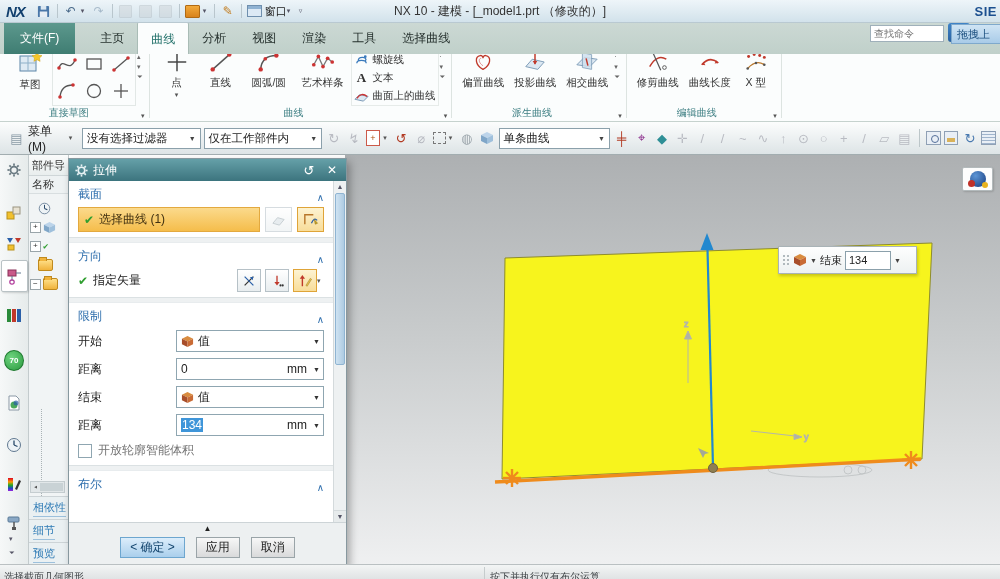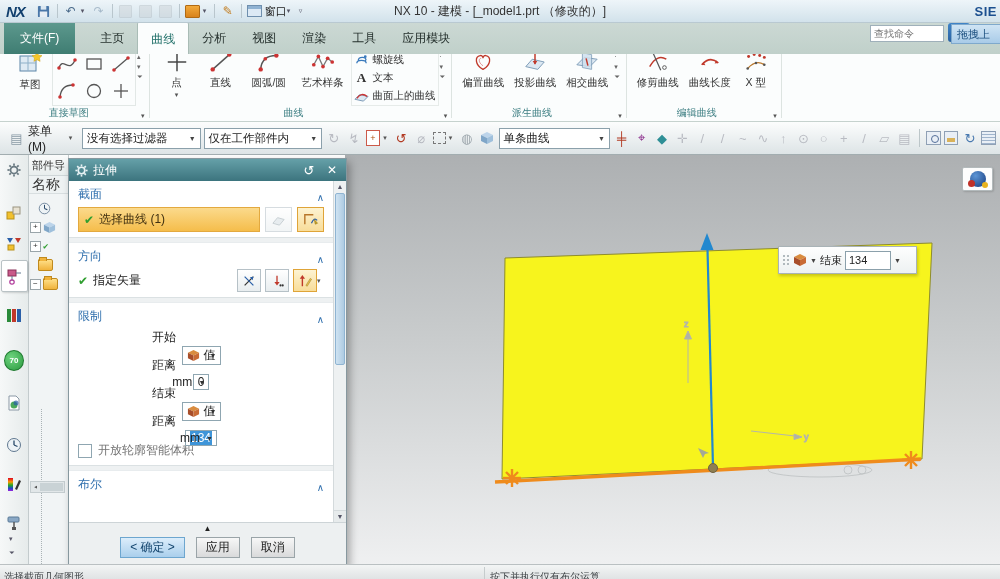--- a/index.html
+++ b/index.html
@@ -86,21 +86,21 @@
   .sico.active{left:1px;width:25px;height:30px;background:#fff;border:1px solid #b9c2c5;border-radius:2px;box-shadow:1px 1px 2px rgba(0,0,0,.15);}
   .badge70{width:19px;height:19px;border-radius:50%;background:radial-gradient(circle at 35% 35%,#6fd47f,#2a9a3e);
     color:#fff;font-size:8px;font-weight:bold;display:flex;align-items:center;justify-content:center;border:1px solid #1d7a2e;}
   .caret-strip{position:absolute;left:9px;font-size:7px;color:#556;}
 
   
   .navpanel{position:absolute;left:28px;top:155px;width:40px;bottom:14px;background:#f1f4f5;border-right:1px solid #c3cbcd;
     overflow:hidden;z-index:19;font-family:Liberation Mono, monospace;}
   .nav-head{height:20px;background:linear-gradient(#fafbfb,#e9eeee);border-bottom:1px solid #cfd6d8;
     font-size:11px;color:#333;display:flex;align-items:center;padding-left:4px;white-space:nowrap;}
-  .nav-col{height:17px;border-bottom:1px solid #d8dee0;font-size:14px;color:#333;display:flex;align-items:center;padding-left:4px;background:#eef2f3;}
+  .nav-col{height:17px;border-bottom:1px solid #d8dee0;font-size:11px;color:#333;display:flex;align-items:center;padding-left:4px;background:#eef2f3;}
   .tree{position:relative;height:300px;}
   .trow{position:absolute;left:2px;display:flex;align-items:center;gap:2px;height:16px;font-size:9px;color:#555;}
   .texp{width:9px;height:9px;border:1px solid #9aa5aa;background:#fff;font-size:8px;line-height:7px;text-align:center;color:#333;}
   .tline{position:absolute;left:13px;top:215px;width:0;height:255px;border-left:1px dotted #a9b2b5;}
   .folder{width:13px;height:10px;background:linear-gradient(#ffe089,#f0b33c);border:1px solid #c08a1e;border-radius:1px 2px 2px 1px;position:relative;}
   .folder::before{content:"";position:absolute;top:-3px;left:0;width:6px;height:3px;background:#f0b33c;border:1px solid #c08a1e;border-bottom:none;}
   .navscroll{position:absolute;left:2px;bottom:72px;right:3px;height:10px;background:#e2e7e9;border:1px solid #c5cdd0;display:flex;align-items:center;}
   .navscroll .a{font-size:7px;color:#555;width:9px;text-align:center;}
   .navscroll .th{flex:1;height:8px;background:#c9d2d5;margin-right:1px;}
   .navtabs{position:absolute;left:0;right:0;bottom:0;}
@@ -143,21 +143,21 @@
   .secdiv{height:4px;background:#eef1f2;border-top:1px solid #dbe1e3;border-bottom:1px solid #e8ecee;margin-top:3px;}
   .drow{display:flex;align-items:center;padding:2px 9px;}
   .selbar{flex:1;height:23px;background:linear-gradient(#fbda8c,#f5bd4b);border:1px solid #e3a93f;
     display:flex;align-items:center;gap:5px;padding:0 5px;color:#403010;font-size:12px;}
   .gcheck{color:#2f9e2f;font-size:12px;font-weight:bold;}
   .mini-btn{width:25px;height:23px;border:1px solid #b6c1c7;background:linear-gradient(#ffffff,#e8edef);
     margin-left:5px;display:flex;align-items:center;justify-content:center;}
   .mini-btn.hl{background:linear-gradient(#fdf3d2,#f8dd9a);border-color:#dfa438;}
   .mini-btn.sm{width:22px;height:21px;margin-left:4px;}
   .vecrow .txt{font-size:12px;color:#222;margin-left:5px;}
-  .lrow{display:flex;align-items:center;padding:2px 9px;height:24px;flex-direction:column;}
+  .lrow{display:flex;align-items:center;padding:2px 9px;height:24px;}
   .llabel{width:98px;font-size:12px;color:#222;}
   .lctl{flex:1;height:20px;border:1px solid #8fa6b1;background:#fff;display:flex;align-items:center;
     padding:0 4px;font-size:12px;color:#222;position:relative;gap:4px;}
   .lctl .dda{position:absolute;right:3px;font-size:7px;color:#333;}
   .lctl .unit{position:absolute;right:16px;}
   .selblue{background:#3e95d9;color:#fff;padding:0 1px;}
   .chkrow{display:flex;align-items:center;gap:6px;padding:3px 9px;font-size:12px;color:#737373;}
   .chk{width:12px;height:12px;border:1px solid #8fa6b1;background:#fff;}
   .dlg-foot{flex:none;border-top:1px solid #cdd4d7;background:#edf0f1;padding:0 8px 8px;position:relative;}
   .collapse{text-align:center;font-size:8px;color:#222;height:12px;line-height:12px;}
@@ -444,21 +444,21 @@
 
 <div class="tabrow">
   <div class="tab file">文件(F)</div>
   <div class="tab spacer"></div>
   <div class="tab">主页</div>
   <div class="tab active">曲线</div>
   <div class="tab">分析</div>
   <div class="tab">视图</div>
   <div class="tab">渲染</div>
   <div class="tab">工具</div>
-  <div class="tab">应用模块</div>
+  <div class="tab">选择曲线</div>
   <input class="findbox" placeholder="查找命令" style="">
   <div class="findbtn ic">∞</div>
   <div class="dragbtn">拖拽上</div>
 </div>
 
 <div class="ribbon">
   <div class="rgroup">
     <div class="bigbtn">
       <svg width="26" height="26">
           <use href="#s-sketch"></use>
@@ -749,20 +749,31 @@
     <div class="trow" style="top:82px;">
         <span class="texp">−</span>
         <span class="folder"></span>
       </div>
     <div class="tline"></div>
   </div>
   <div class="navscroll">
     <span class="a">◂</span>
       <span class="th"></span>
   </div>
+  <div class="navtabs">
+    <div class="navtab">
+        <u>相依性</u>
+      </div>
+    <div class="navtab">
+        <u>细节</u>
+      </div>
+    <div class="navtab">
+        <u>预览</u>
+      </div>
+  </div>
 </div>
 
 <div class="viewport">
   <svg width="655" height="410" viewBox="0 0 655 410">
 
     <g stroke="#bdc0c2" fill="none" stroke-width="1">
       <rect x="348" y="232" width="58" height="58"></rect>
       <rect x="336" y="224" width="58" height="58" opacity=".7"></rect>
       <line x1="348" y1="232" x2="336" y2="224"></line>
         <line x1="406" y1="232" x2="394" y2="224"></line>

